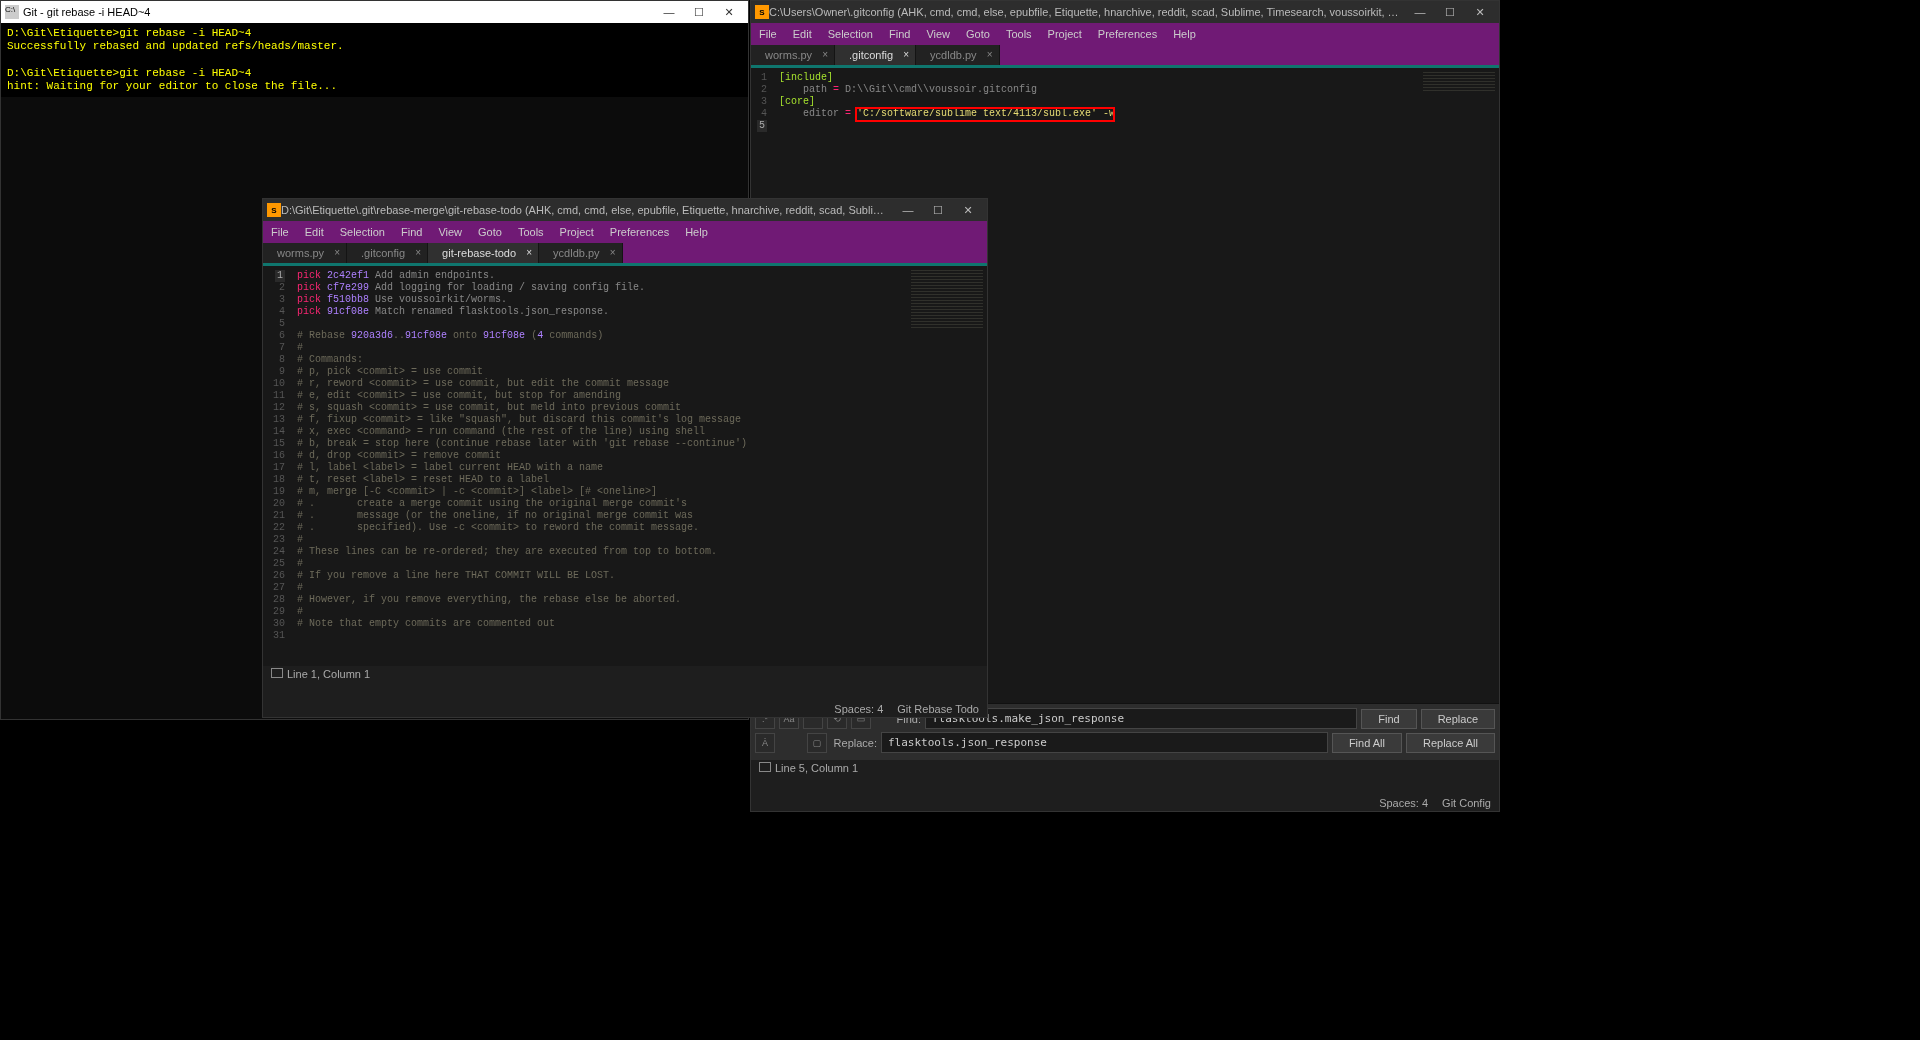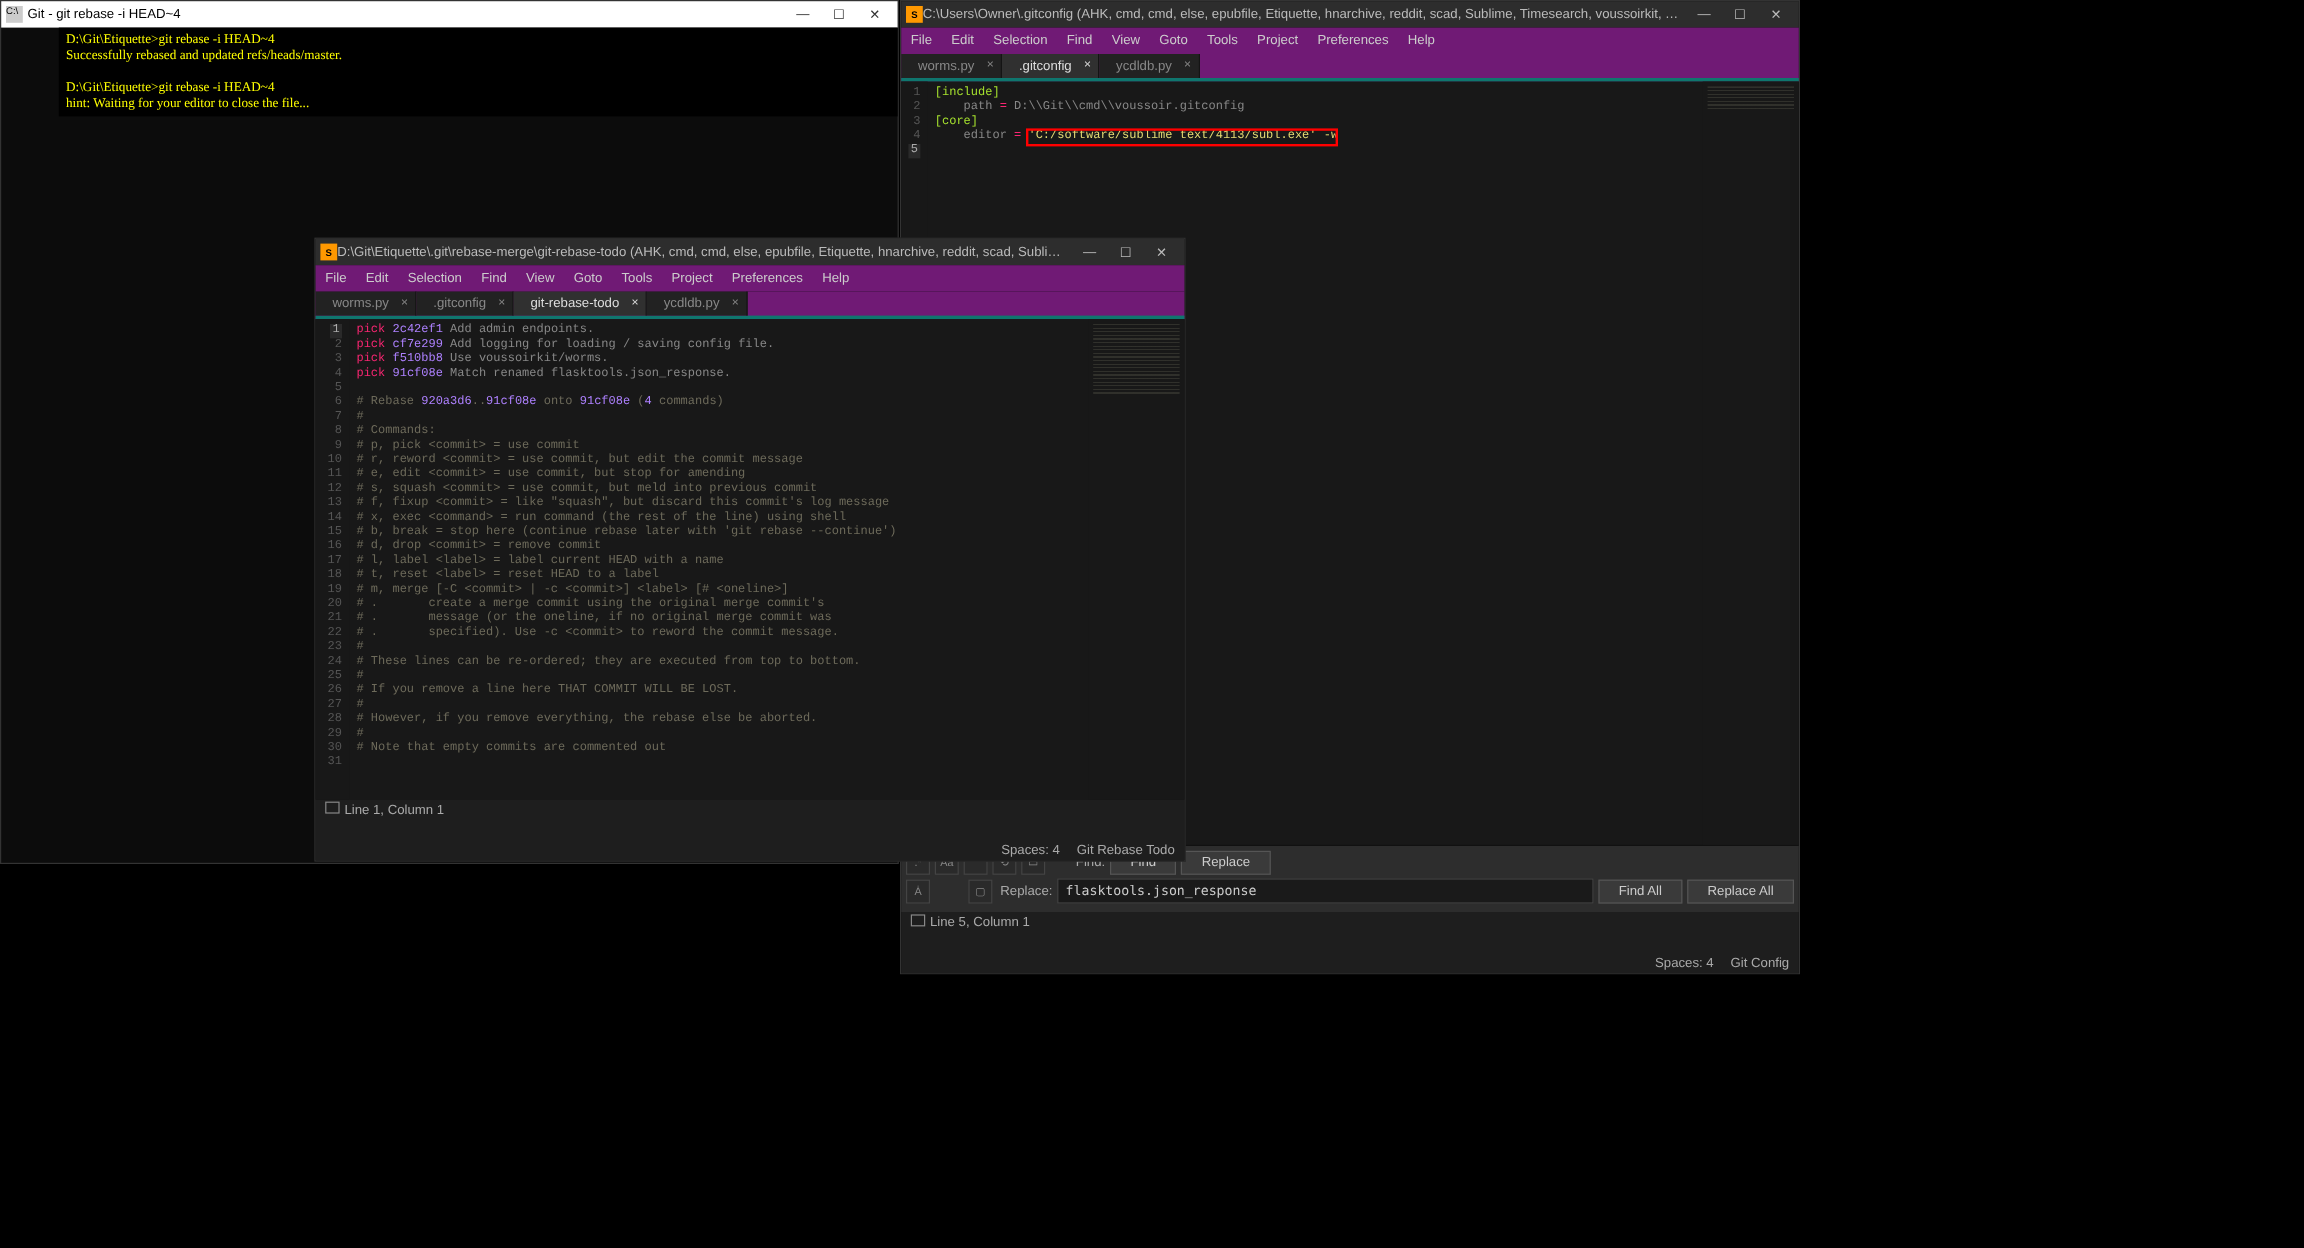--- a/index.html
+++ b/index.html
@@ -60,24 +60,23 @@
   padding: 3px 8px;
   color: #ccc;
   font-family: 'Segoe UI', Arial, sans-serif;
   font-size: 11px;
 }
 .terminal-body {
   background: #000;
   padding: 4px 6px;
   color: #ffff00;
   font-size: 11px;
-  font-family: Liberation Serif, serif;
+  font-family: Liberation Mono, monospace;
   white-space: pre;
   line-height: 1.2;
-  margin-left: 48px;
 }
 .tabs {
   display: flex;
   background: #701a75;
   border-bottom: 3px solid #0f766e;
 }
 .tab {
   padding: 4px 22px 4px 14px;
   background: #222;
   color: #888;
@@ -257,20 +256,21 @@
     </div>
   </div>
   <div class="find-replace">
     <div class="find-row">
       <span class="opt-btn">.*</span>
       <span class="opt-btn">Aa</span>
       <span class="opt-btn">“”</span>
       <span class="opt-btn">⟲</span>
       <span class="opt-btn">▭</span>
       <span class="lbl">Find:</span>
+      <input value="flasktools.make_json_response" style="">
       <span class="btn">Find</span>
       <span class="btn">Replace</span>
     </div>
     <div class="find-row">
       <span class="opt-btn">Ȧ</span>
       <span style="width:24px"></span>
       <span class="opt-btn">▢</span>
       <span class="lbl">Replace:</span>
       <input value="flasktools.json_response" style="">
       <span class="btn">Find All</span>

